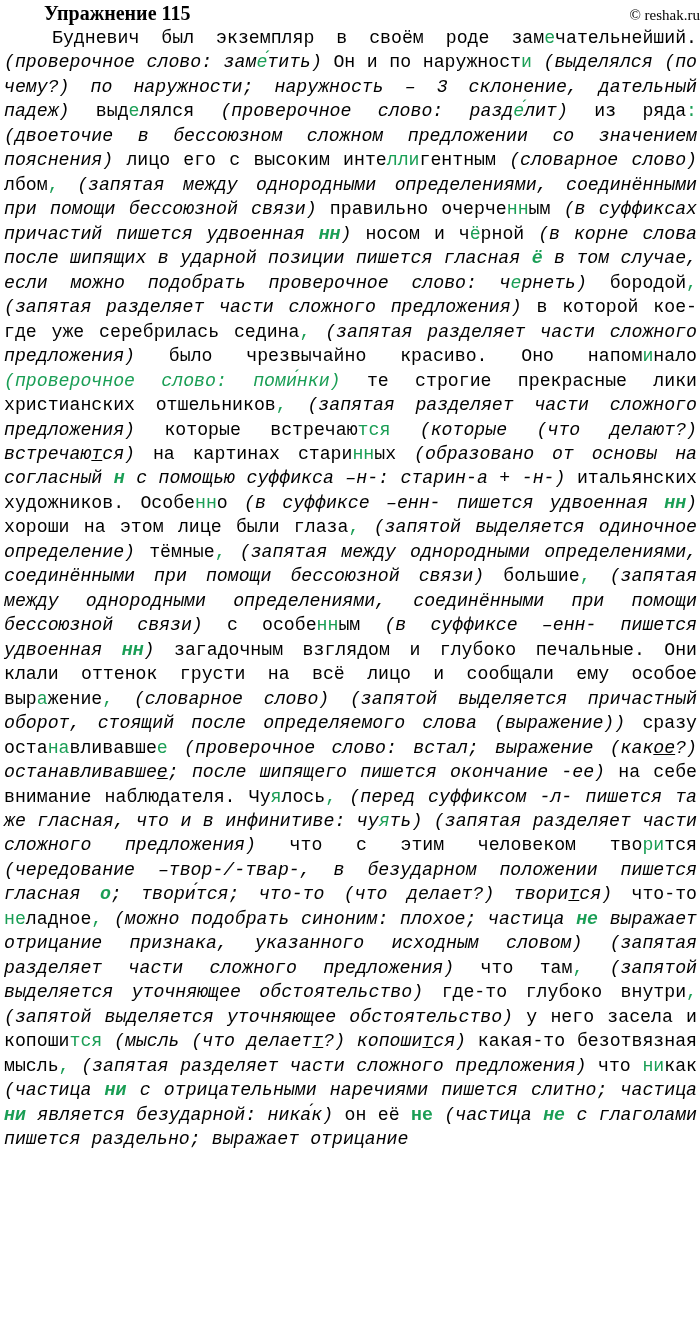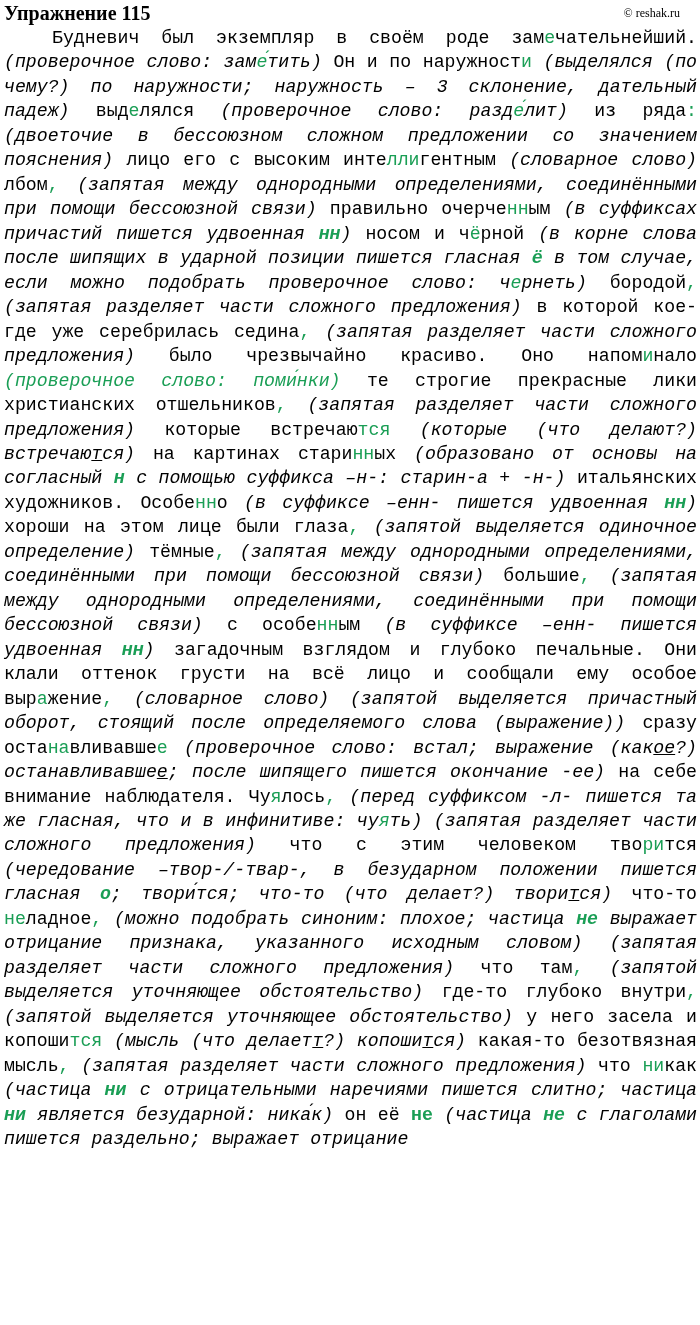--- a/index.html
+++ b/index.html
@@ -15,32 +15,33 @@
     overflow: hidden;
   }
   .page {
     width: 700px;
     height: 1325px;
     position: relative;
     box-sizing: border-box;
   }
   .header {
     display: flex;
-    align-items: center;
+    align-items: flex-end;
     justify-content: space-between;
-    padding: 2px 20px 0 4px;
+    padding: 2px 0 0 4px;
+    margin-left: 40px;
   }
   .header-title {
     font-size: 20px;
     font-weight: bold;
     font-family: "Liberation Serif", "DejaVu Serif", serif;
     line-height: 1.1;
   }
   .header-credit {
-    font-size: 12px;
+    font-size: 15px;
     color: #000000;
     font-family: "Liberation Serif", "DejaVu Serif", serif;
     white-space: nowrap;
   }
   .body-text {
     padding: 2px 3px 0 4px;
     font-size: 18.2px;
     line-height: 1.345;
     text-align: justify;
     text-justify: inter-word;

